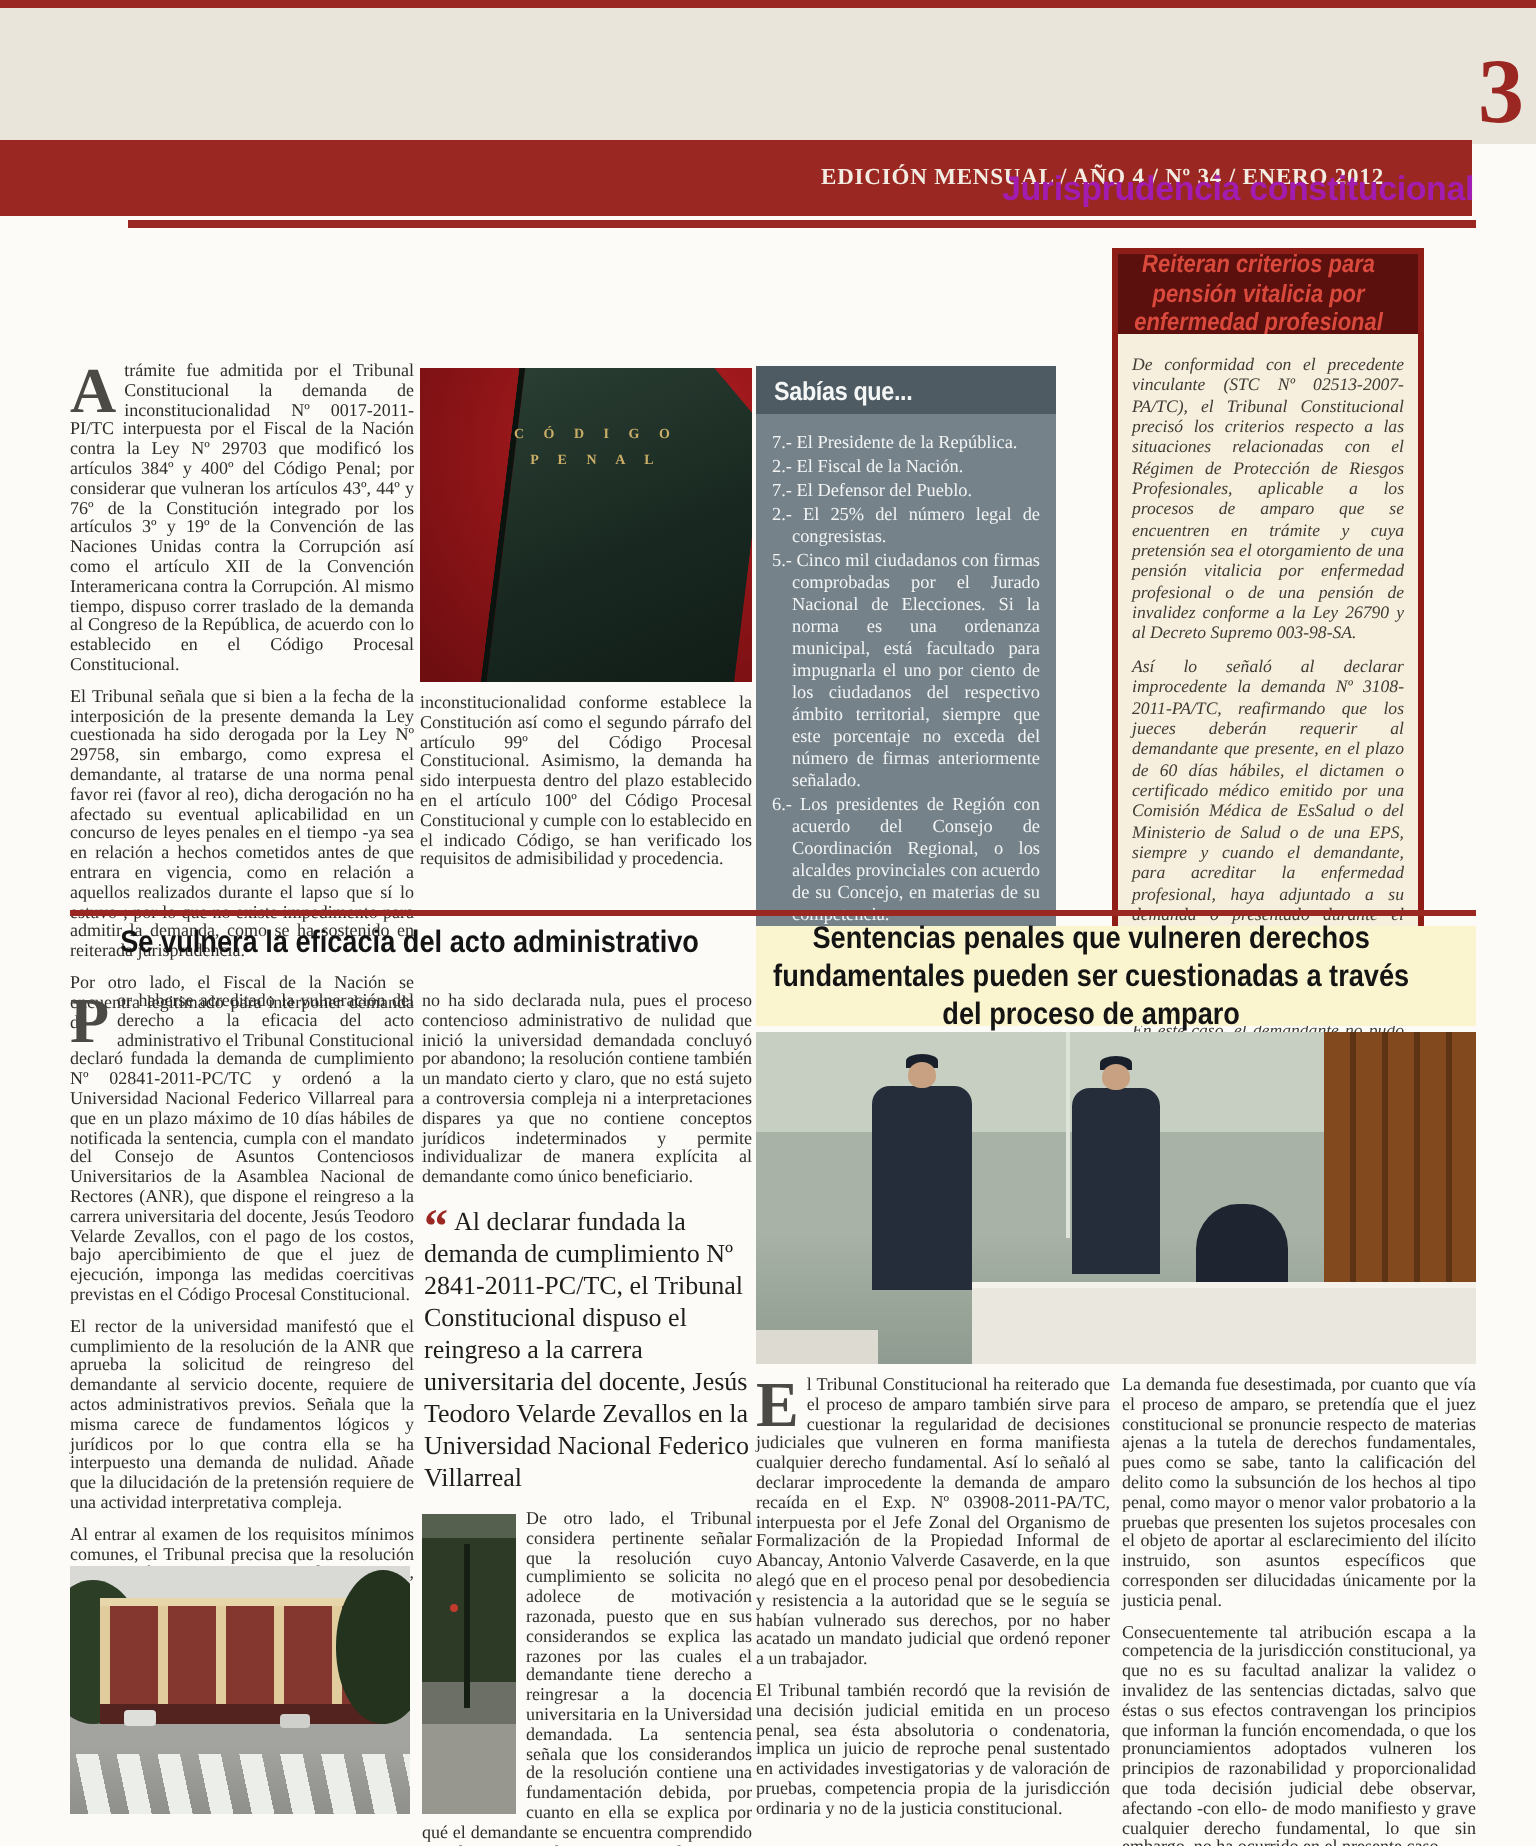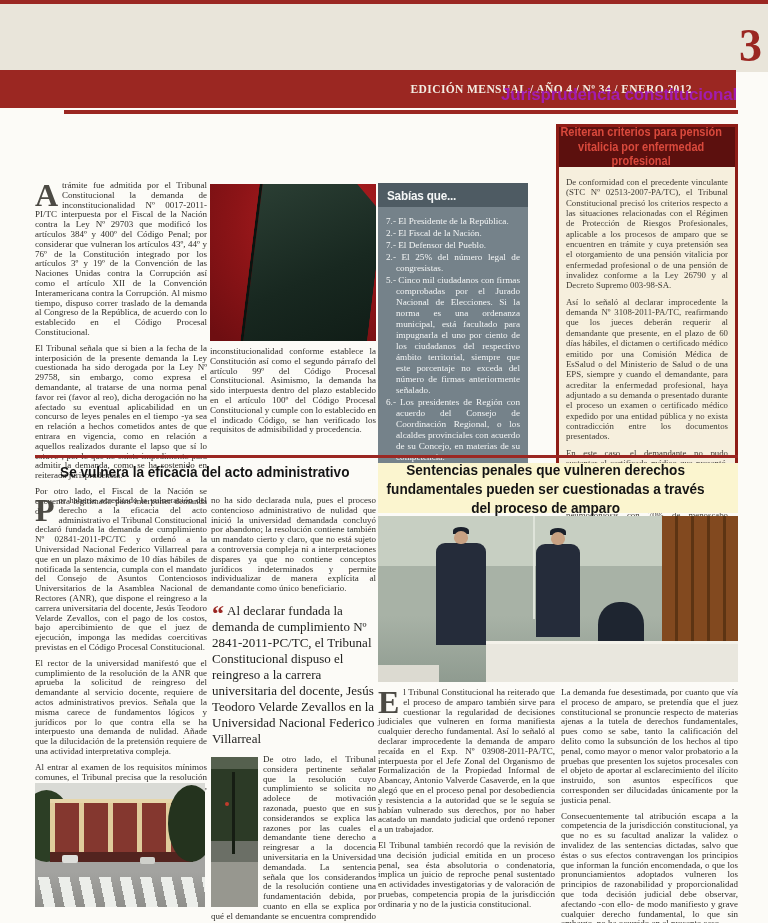--- a/index.html
+++ b/index.html
@@ -45,21 +45,21 @@
 
   .sabias{left:378px;top:183px;width:150px;}
   .sabias-head{height:24px;background:#4e5b63;display:flex;align-items:center;padding-left:9px;}
   .sabias-head span{color:#f5f7f7;font:700 13px "Liberation Sans",sans-serif;letter-spacing:-.2px;
                     transform:scaleX(.9);transform-origin:0 50%;}
   .sabias-body{background:#75828a;color:#f3f5f5;padding:9px 8px 10px;font-size:9.2px;line-height:11px;text-align:justify;}
   .sabias-body .intro{margin:0 0 10px;}
   .sabias-body ul{margin:0;padding:0;list-style:none;}
   .sabias-body li{margin:0 0 1px;padding-left:10px;text-indent:-10px;}
 
-  .sidebar{left:556px;top:124px;width:182px;height:354px;border:3px solid #8e1d17;box-sizing:border-box;background:#f6efdd;}
+  .sidebar{left:556px;top:124px;width:156px;height:354px;border:3px solid #8e1d17;box-sizing:border-box;background:#f6efdd;font-style:italic;}
   .sidebar-head{height:40px;background:#5c100e;display:flex;align-items:center;justify-content:center;overflow:hidden;}
   .sidebar-head .cond{font-size:12.5px;line-height:14.5px;color:#d9493c;}
   .sidebar-body{padding:6px 7px;font-size:8.8px;line-height:10.35px;color:#3f3c35;text-align:justify;}
   .sidebar-body p{margin:4px 0 6px;}
 
   
   .mid-rule{left:35px;top:455px;width:703px;height:3px;background:#9b2722;}
   .a2-title{left:35px;top:463px;width:340px;}
   .a2-title .cond{font-size:15.5px;line-height:18px;}
   .a2-col1{left:35px;top:496px;width:172px;}
@@ -125,20 +125,24 @@
     <div class="bt">
       <span class="dropcap">A</span><span>trámite fue admitida por el Tribunal Constitucional la demanda de inconstitucionalidad Nº 0017-2011-PI/TC interpuesta por el Fiscal de la Nación contra la Ley Nº 29703 que modificó los artículos 384º y 400º del Código Penal; por considerar que vulneran los artículos 43º, 44º y 76º de la Constitución integrado por los artículos 3º y 19º de la Convención de las Naciones Unidas contra la Corrupción así como el artículo XII de la Convención Interamericana contra la Corrupción. Al mismo tiempo, dispuso correr traslado de la demanda al Congreso de la República, de acuerdo con lo establecido en el Código Procesal Constitucional.</span>
     </div>
     <div class="bt">El Tribunal señala que si bien a la fecha de la interposición de la presente demanda la Ley cuestionada ha sido derogada por la Ley Nº 29758, sin embargo, como expresa el demandante, al tratarse de una norma penal favor rei (favor al reo), dicha derogación no ha afectado su eventual aplicabilidad en un concurso de leyes penales en el tiempo -ya sea en relación a hechos cometidos antes de que entrara en vigencia, como en relación a aquellos realizados durante el lapso que sí lo estuvo-; por lo que no existe impedimento para admitir la demanda, como se ha sostenido en reiterada jurisprudencia.</div>
     <div class="bt">Por otro lado, el Fiscal de la Nación se encuentra legitimado para interponer demanda de</div>
   </div>
 
   <div class="abs book-photo">
     <div class="book-pages"></div>
     <div class="book-cover"></div>
+    <div class="book-text">
+      <div>C Ó D I G O</div>
+      <div>P E N A L</div>
+    </div>
   </div>
 
   <div class="abs a1-col2">
     <div class="bt">inconstitucionalidad conforme establece la Constitución así como el segundo párrafo del artículo 99º del Código Procesal Constitucional. Asimismo, la demanda ha sido interpuesta dentro del plazo establecido en el artículo 100º del Código Procesal Constitucional y cumple con lo establecido en el indicado Código, se han verificado los requisitos de admisibilidad y procedencia.</div>
   </div>
 
   <div class="abs sabias">
     <div class="sabias-head">
       <span>Sabías que...</span>
     </div>

